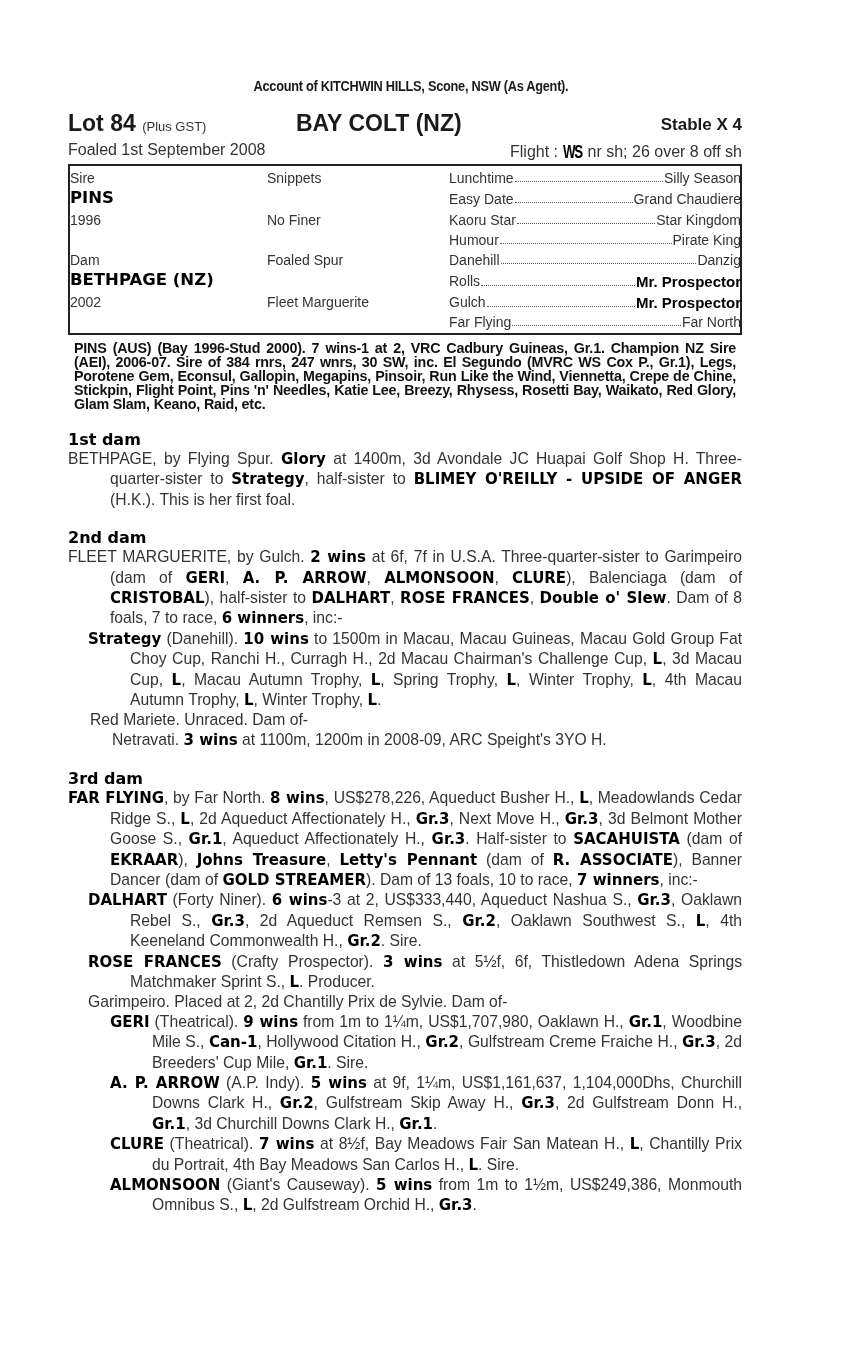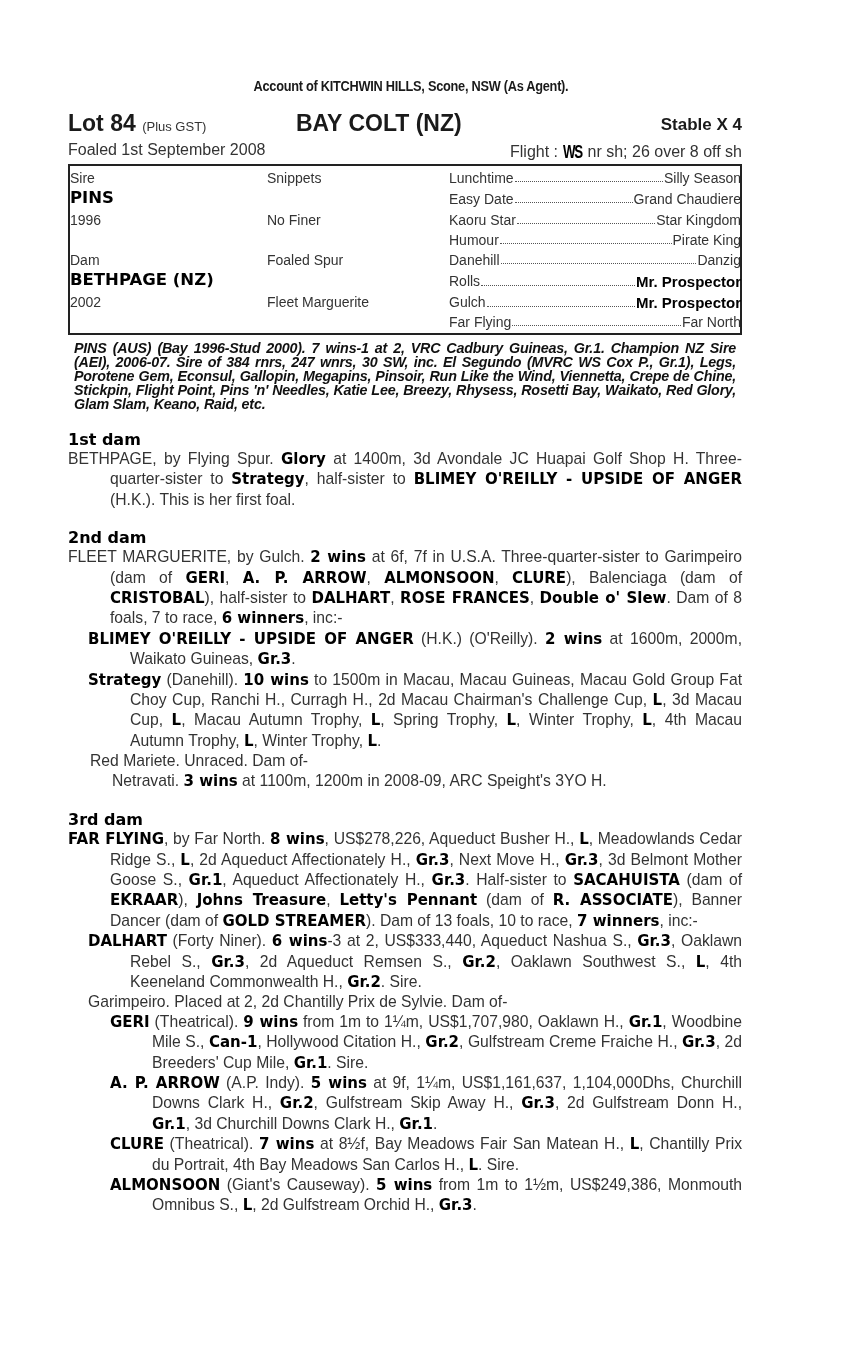--- a/index.html
+++ b/index.html
@@ -14,21 +14,21 @@
   .foaledline { position: relative; height: 22px; font-size: 16px; color: #333; }
   .foaled { position: absolute; left: 0; top: 3px; }
   .branded { position: absolute; right: 0; top: 3px; }
   .brand-mark { font-weight: bold; font-size: 19px; color: #000; display: inline-block; transform: scaleX(0.7); margin: 0 -3px; vertical-align: -1px; letter-spacing: -2px; }
   .pedbox { margin-top: 4px; border: 2px solid #222; height: 167px; position: relative; font-size: 14px; color: #333; }
   .ped-cell { position: absolute; white-space: nowrap; }
   .ped-bold { font-weight: bold; font-size: 16.5px; color: #000; font-family: "DejaVu Sans", sans-serif; }
   .gg { position: absolute; left: 379px; width: 292px; display: flex; font-size: 14px; color: #333; }
   .gg .dots { flex: 1; border-bottom: 1px dotted #555; margin: 0 1px 4px 1px; }
   .gg .b { font-weight: bold; color: #000; font-size: 15px; }
-  .sirenote { margin-top: 6px; padding: 0 6px; font-weight: bold; font-size: 14.3px; line-height: 14px; text-align: justify; color: #111; letter-spacing: -0.2px; font-style: italic; }
+  .sirenote { margin-top: 6px; padding: 0 6px; font-weight: bold; font-size: 14.3px; line-height: 14px; text-align: justify; color: #111; letter-spacing: -0.2px; }
   h3 { margin: 20px 0 0 0; font-family: "DejaVu Sans", sans-serif; font-size: 16px; font-weight: bold; color: #000; line-height: 18px; }
   .para { font-size: 15.7px; line-height: 19.4px; text-align: justify; color: #333; }
   .para b { font-family: "DejaVu Sans", sans-serif; color: #000; font-size: 15px; }
   .hang0 { padding-left: 42px; text-indent: -42px; }
 </style>
 </head>
 <body>
 
 <div class="page">
   <div class="account">Account of KITCHWIN HILLS, Scone, NSW (As Agent).</div>
@@ -107,29 +107,29 @@
   </div>
 
   <div class="sirenote">PINS (AUS) (Bay 1996-Stud 2000). 7 wins-1 at 2, VRC Cadbury Guineas, Gr.1. Champion NZ Sire (AEI), 2006-07. Sire of 384 rnrs, 247 wnrs, 30 SW, inc. El Segundo (MVRC WS Cox P., Gr.1), Legs, Porotene Gem, Econsul, Gallopin, Megapins, Pinsoir, Run Like the Wind, Viennetta, Crepe de Chine, Stickpin, Flight Point, Pins 'n' Needles, Katie Lee, Breezy, Rhysess, Rosetti Bay, Waikato, Red Glory, Glam Slam, Keano, Raid, etc.</div>
 
   <h3>1st dam</h3>
   <div class="para hang0">BETHPAGE, by Flying Spur. <b>Glory</b> at 1400m, 3d Avondale JC Huapai Golf Shop H. Three-quarter-sister to <b>Strategy</b>, half-sister to <b>BLIMEY O'REILLY - UPSIDE OF ANGER</b> (H.K.). This is her first foal.</div>
 
   <h3>2nd dam</h3>
   <div>
       <div class="para" style="padding-left: 42px; text-indent: -42px;">FLEET MARGUERITE, by Gulch. <b>2 wins</b> at 6f, 7f in U.S.A. Three-quarter-sister to Garimpeiro (dam of <b>GERI</b>, <b>A. P. ARROW</b>, <b>ALMONSOON</b>, <b>CLURE</b>), Balenciaga (dam of <b>CRISTOBAL</b>), half-sister to <b>DALHART</b>, <b>ROSE FRANCES</b>, <b>Double o' Slew</b>. Dam of 8 foals, 7 to race, <b>6 winners</b>, inc:-</div>
-      <div class="para" style="padding-left: 62px; text-indent: -42px;"><b>BLIMEY O'REILLY - UPSIDE OF ANGER</b> (H.K.) (O'Reilly). <b>2 wins</b> at 1600m, 2000m, Waikato Guineas, <b>Gr.3</b>.</div>
       <div class="para" style="padding-left: 62px; text-indent: -42px;"><b>Strategy</b> (Danehill). <b>10 wins</b> to 1500m in Macau, Macau Guineas, Macau Gold Group Fat Choy Cup, Ranchi H., Curragh H., 2d Macau Chairman's Challenge Cup, <b>L</b>, 3d Macau Cup, <b>L</b>, Macau Autumn Trophy, <b>L</b>, Spring Trophy, <b>L</b>, Winter Trophy, <b>L</b>, 4th Macau Autumn Trophy, <b>L</b>, Winter Trophy, <b>L</b>.</div>
       <div class="para" style="padding-left: 42px; text-indent: -20px;">Red Mariete. Unraced. Dam of-</div>
       <div class="para" style="padding-left: 84px; text-indent: -40px;">Netravati. <b>3 wins</b> at 1100m, 1200m in 2008-09, ARC Speight's 3YO H.</div>
     </div>
 
   <h3>3rd dam</h3>
   <div>
       <div class="para" style="padding-left: 42px; text-indent: -42px;"><b>FAR FLYING</b>, by Far North. <b>8 wins</b>, US$278,226, Aqueduct Busher H., <b>L</b>, Meadowlands Cedar Ridge S., <b>L</b>, 2d Aqueduct Affectionately H., <b>Gr.3</b>, Next Move H., <b>Gr.3</b>, 3d Belmont Mother Goose S., <b>Gr.1</b>, Aqueduct Affectionately H., <b>Gr.3</b>. Half-sister to <b>SACAHUISTA</b> (dam of <b>EKRAAR</b>), <b>Johns Treasure</b>, <b>Letty's Pennant</b> (dam of <b>R. ASSOCIATE</b>), Banner Dancer (dam of <b>GOLD STREAMER</b>). Dam of 13 foals, 10 to race, <b>7 winners</b>, inc:-</div>
       <div class="para" style="padding-left: 62px; text-indent: -42px;"><b>DALHART</b> (Forty Niner). <b>6 wins</b>-3 at 2, US$333,440, Aqueduct Nashua S., <b>Gr.3</b>, Oaklawn Rebel S., <b>Gr.3</b>, 2d Aqueduct Remsen S., <b>Gr.2</b>, Oaklawn Southwest S., <b>L</b>, 4th Keeneland Commonwealth H., <b>Gr.2</b>. Sire.</div>
+      <div class="para" style="padding-left: 62px; text-indent: -42px;"><b>ROSE FRANCES</b> (Crafty Prospector). <b>3 wins</b> at 5½f, 6f, Thistledown Adena Springs Matchmaker Sprint S., <b>L</b>. Producer.</div>
       <div class="para" style="padding-left: 62px; text-indent: -42px;">Garimpeiro. Placed at 2, 2d Chantilly Prix de Sylvie. Dam of-</div>
       <div class="para" style="padding-left: 84px; text-indent: -42px;"><b>GERI</b> (Theatrical). <b>9 wins</b> from 1m to 1¼m, US$1,707,980, Oaklawn H., <b>Gr.1</b>, Woodbine Mile S., <b>Can-1</b>, Hollywood Citation H., <b>Gr.2</b>, Gulfstream Creme Fraiche H., <b>Gr.3</b>, 2d Breeders' Cup Mile, <b>Gr.1</b>. Sire.</div>
       <div class="para" style="padding-left: 84px; text-indent: -42px;"><b>A. P. ARROW</b> (A.P. Indy). <b>5 wins</b> at 9f, 1¼m, US$1,161,637, 1,104,000Dhs, Churchill Downs Clark H., <b>Gr.2</b>, Gulfstream Skip Away H., <b>Gr.3</b>, 2d Gulfstream Donn H., <b>Gr.1</b>, 3d Churchill Downs Clark H., <b>Gr.1</b>.</div>
       <div class="para" style="padding-left: 84px; text-indent: -42px;"><b>CLURE</b> (Theatrical). <b>7 wins</b> at 8½f, Bay Meadows Fair San Matean H., <b>L</b>, Chantilly Prix du Portrait, 4th Bay Meadows San Carlos H., <b>L</b>. Sire.</div>
       <div class="para" style="padding-left: 84px; text-indent: -42px;"><b>ALMONSOON</b> (Giant's Causeway). <b>5 wins</b> from 1m to 1½m, US$249,386, Monmouth Omnibus S., <b>L</b>, 2d Gulfstream Orchid H., <b>Gr.3</b>.</div>
     </div>
 </div>
 
 </body></html>

